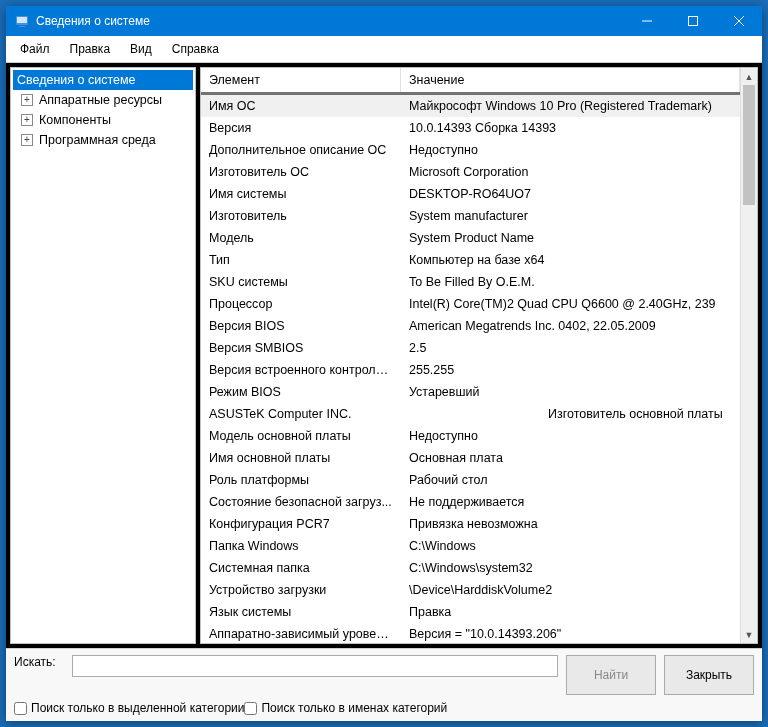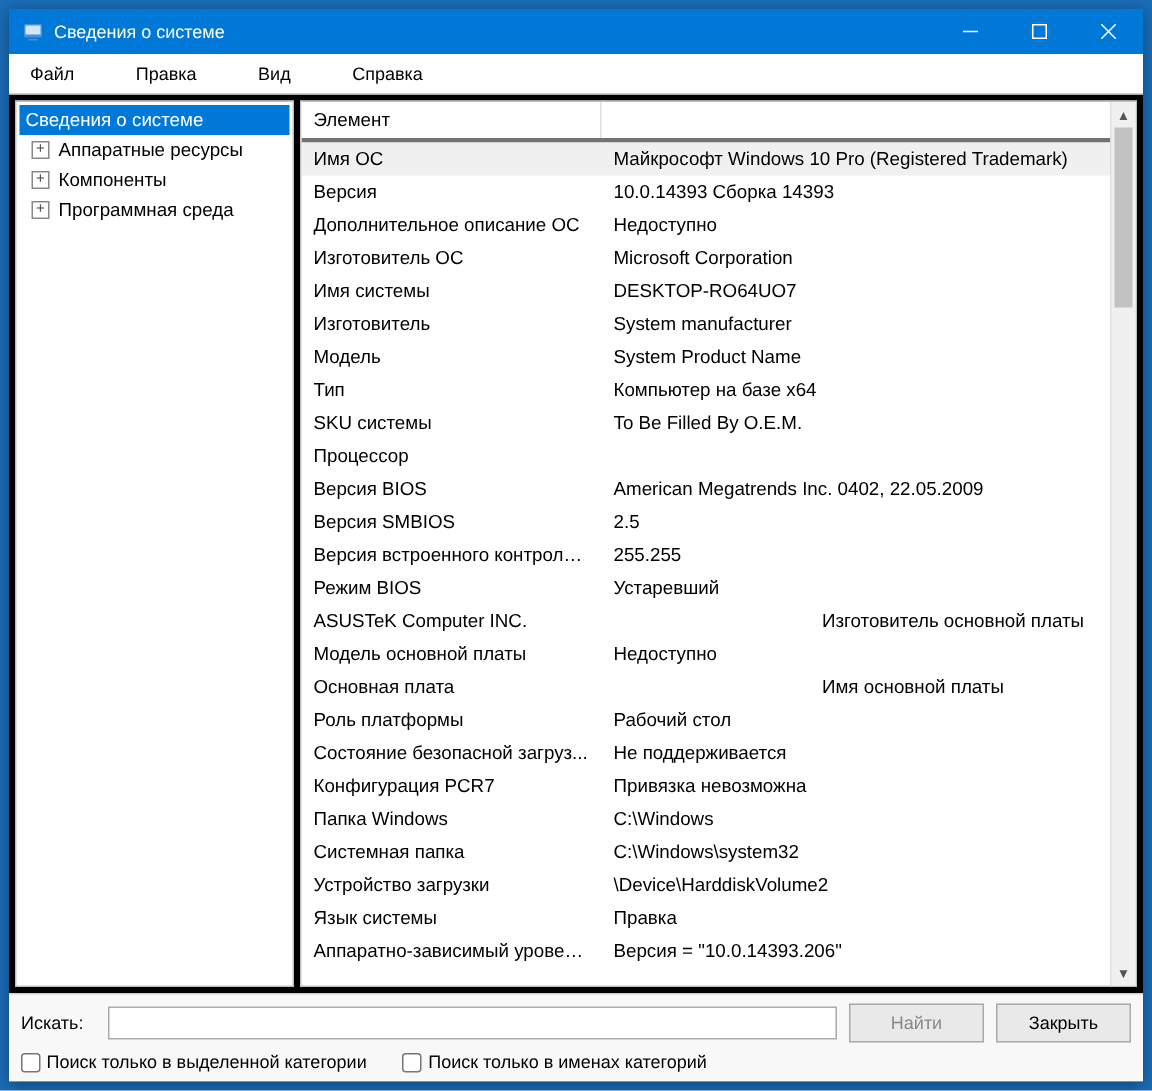--- a/index.html
+++ b/index.html
@@ -41,21 +41,20 @@
   width: 46px; height: 30px;
   display: flex; align-items: center; justify-content: center;
   cursor: pointer;
 }
 .menubar {
   background: #fff;
   border-bottom: 1px solid #d0d0d0;
   display: flex;
   padding: 2px 4px;
   font-size: 12px;
-  gap: 21px;
 }
 .menuitem {
   padding: 4px 10px;
   cursor: pointer;
 }
 .content {
   flex: 1;
   display: flex;
   padding: 4px;
   gap: 4px;
@@ -147,32 +146,32 @@
   position:absolute;top:0;left:2px;right:2px;height:120px;
   background:#c2c2c2;cursor:pointer;
 }
 .bottom {
   border-top: 1px solid #d0d0d0;
   padding: 6px 8px;
   font-size: 12px;
   background:#f8f8f8;
 }
 .search-row {
-  display:flex;align-items:center;gap:8px;margin-bottom:6px;
+  display:flex;align-items:flex-start;gap:8px;margin-bottom:6px;
 }
 .search-row label { width:50px; }
 .search-row input[type=text] {
   flex:1;border:1px solid #aaa;padding:3px 4px;font-size:12px;height:22px;
 }
 .search-row button {
-  width:90px;height:26px;border:1px solid #aaa;background:#e9e9e9;
+  width:90px;height:40px;border:1px solid #aaa;background:#e9e9e9;
   font-size:12px;cursor:pointer;font-family:inherit;
 }
 .search-row button:disabled { color:#888; }
-.check-row { display:flex;gap:24px; }
+.check-row { display:flex;}
 .check-row label { display:flex;align-items:center;gap:4px;cursor:pointer; }
 .check-row input[type=checkbox]{width:13px;height:13px;}
 </style>
 </head>
 <body>
 
 <div class="window">
 
   <div class="titlebar">
     <span class="titlebar-icon">
@@ -226,20 +225,21 @@
       <div class="tree-item tree-child">
         <span class="tree-expander">+</span>
         <span>Программная среда</span>
       </div>
     </div>
 
     <div class="details-pane">
       <div class="details-table">
         <div class="details-header">
           <div class="col col-key">Элемент</div>
+          <div class="col col-val">Значение</div>
         </div>
         <div class="details-body" id="details-body">
             <div class="details-row">
               <div class="cell col-key">Имя ОС</div>
               <div class="cell col-val">Майкрософт Windows 10 Pro (Registered Trademark)</div>
             </div>
             <div class="details-row">
               <div class="cell col-key">Версия</div>
               <div class="cell col-val">10.0.14393 Сборка 14393</div>
             </div>
@@ -266,20 +266,21 @@
             <div class="details-row">
               <div class="cell col-key">Тип</div>
               <div class="cell col-val">Компьютер на базе x64</div>
             </div>
             <div class="details-row">
               <div class="cell col-key">SKU системы</div>
               <div class="cell col-val">To Be Filled By O.E.M.</div>
             </div>
             <div class="details-row">
               <div class="cell col-key">Процессор</div>
+              <div class="cell col-val">Intel(R) Core(TM)2 Quad CPU    Q6600  @ 2.40GHz, 239</div>
             </div>
             <div class="details-row">
               <div class="cell col-key">Версия BIOS</div>
               <div class="cell col-val">American Megatrends Inc. 0402, 22.05.2009</div>
             </div>
             <div class="details-row">
               <div class="cell col-key">Версия SMBIOS</div>
               <div class="cell col-val">2.5</div>
             </div>
             <div class="details-row">
@@ -292,22 +293,22 @@
             </div>
             <div class="details-row">
               <div class="cell col-val">ASUSTeK Computer INC.</div>
               <div class="cell col-key">Изготовитель основной платы</div>
             </div>
             <div class="details-row">
               <div class="cell col-key">Модель основной платы</div>
               <div class="cell col-val">Недоступно</div>
             </div>
             <div class="details-row">
+              <div class="cell col-key">Имя основной платы</div>
               <div class="cell col-val">Основная плата</div>
-              <div class="cell col-key">Имя основной платы</div>
             </div>
             <div class="details-row">
               <div class="cell col-key">Роль платформы</div>
               <div class="cell col-val">Рабочий стол</div>
             </div>
             <div class="details-row">
               <div class="cell col-key">Состояние безопасной загруз...</div>
               <div class="cell col-val">Не поддерживается</div>
             </div>
             <div class="details-row">

